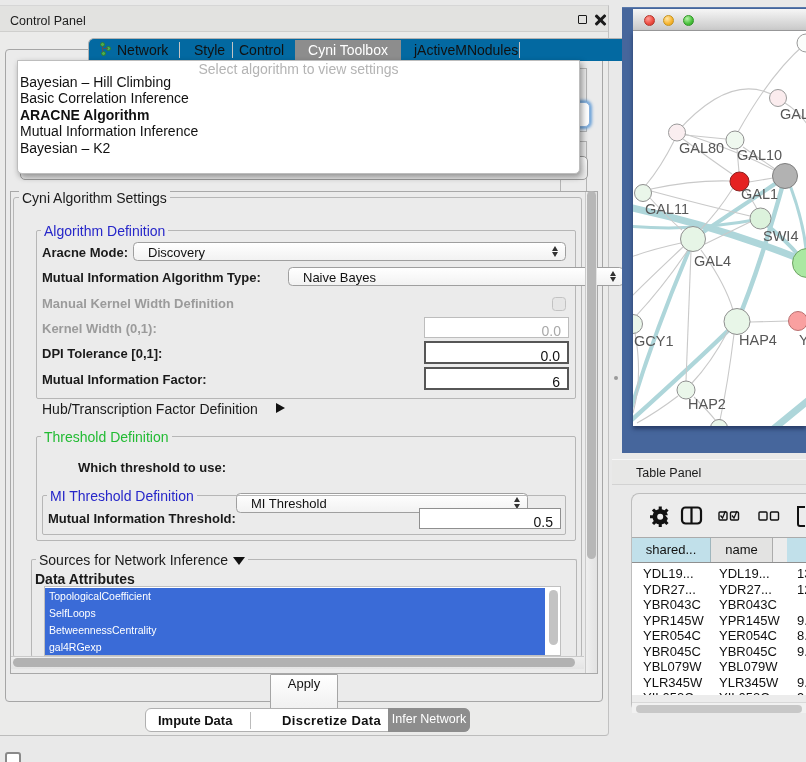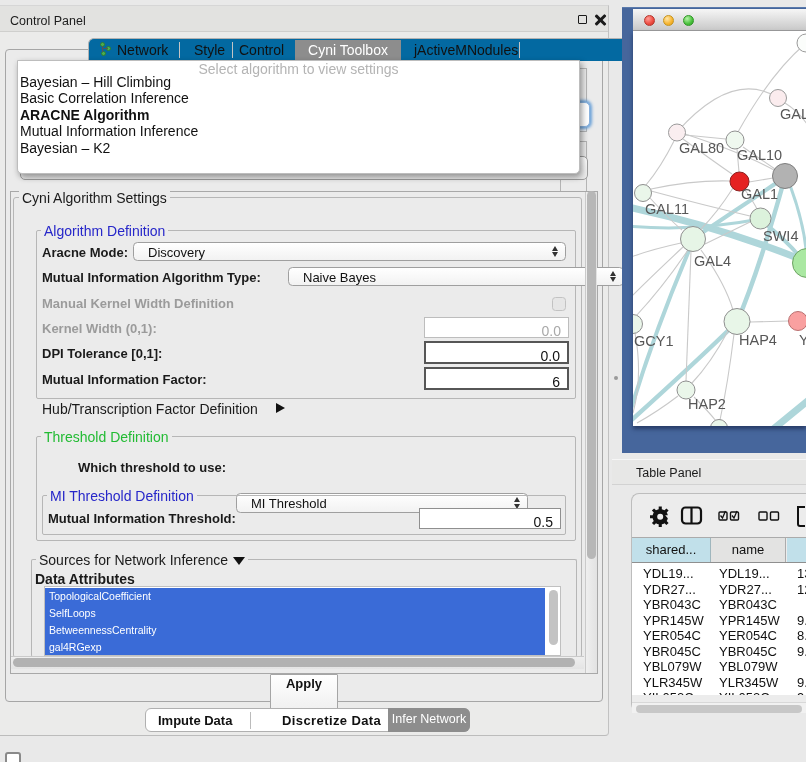--- a/index.html
+++ b/index.html
@@ -48,21 +48,21 @@
 .spinup{top:3px;border-bottom:5px solid #333;}
 .spindn{bottom:3px;border-top:5px solid #333;}
 .tfield{position:absolute;background:#fff;box-sizing:border-box;font-size:14px;color:#111;text-align:right;}
 .tfield span{position:absolute;right:7px;top:5px;}
 
 #listbox{left:44px;top:580px;width:517px;height:70px;background:#fff;border:1px solid #c0c0c0;box-sizing:border-box;}
 #listsel{left:45px;top:581.5px;width:500px;height:67.5px;background:#3a6bd7;color:#fff;font-size:10.5px;}
 #listsel div{padding-left:4px;height:17px;line-height:17px;}
 #listvsb{left:549px;top:584px;width:9px;height:55px;background:#c3c3c3;border-radius:4.5px;}
 
-#applybtn{left:270px;top:668px;width:68px;height:36px;background:linear-gradient(#ffffff,#f0f0f0);border:1px solid #a5a5a5;border-radius:1px;box-sizing:border-box;text-align:center;font-size:13px;font-weight:bold;color:#111;line-height:18px;}
+#applybtn{left:270px;top:668px;width:68px;height:36px;background:linear-gradient(#ffffff,#f0f0f0);border:1px solid #a5a5a5;border-radius:1px;box-sizing:border-box;text-align:center;font-size:13px;font-weight:normal;color:#111;line-height:18px;}
 
 #btabs{left:145px;top:702px;width:325px;height:24px;background:#fff;border:1px solid #b0b0b0;border-radius:6px;box-sizing:border-box;font-size:13px;font-weight:bold;color:#111;}
 #btabsel{left:388px;top:702px;width:82px;height:24px;background:#8d8d8d;border-radius:0 6px 6px 0;color:#fff;text-align:center;line-height:23px;font-size:12.5px;white-space:nowrap;}
 
 #popup{left:17px;top:54px;width:563px;height:114px;background:#fff;border:1px solid #bdbdbd;border-radius:0 0 5px 5px;box-shadow:2px 3px 6px rgba(0,0,0,0.4);box-sizing:border-box;font-size:14px;color:#111;}
 #popup .hint{position:absolute;left:0;top:0px;width:100%;text-align:center;color:#b4b4b4;}
 #popup .it{position:absolute;left:2px;white-space:nowrap;height:16px;line-height:16px;}
 
 #blcb{left:5px;top:752px;width:12px;height:12px;background:#fff;border:2px solid #8a8a8a;border-radius:3px;}
 
@@ -297,21 +297,21 @@
       <rect x="85.5" y="7" width="8" height="8" rx="1" stroke-width="1.4"></rect>
       <path d="M 75.5,10.5 l 2,2.5 3,-7" stroke-width="1.3"></path>
       <path d="M 87,10.5 l 2,2.5 3,-7" stroke-width="1.3"></path>
       <rect x="114" y="7" width="8" height="8" rx="1" stroke-width="1.4"></rect>
       <rect x="125.5" y="7" width="8" height="8" rx="1" stroke-width="1.4"></rect>
       <path d="M 153,2 l 10,0 0,5 5,0 0,12 a 2,2 0 0 1 -2,2 l -11,0 a 2,2 0 0 1 -2,-2 z" stroke-width="2"></path>
     </g>
   </svg>
   <div class="abs" id="thead">
     <div class="hc" style="left:0px;width:78px;background:#c1e0ea;border-right:1px solid #9fb6bd;">shared...</div>
-    <div class="hc" style="left:79px;width:75px;background:#e3e3e2;border-right:1px solid #acacac;padding-left:0;box-sizing:border-box;">name</div>
+    <div class="hc" style="left:79px;width:62px;background:#e3e3e2;border-right:1px solid #acacac;padding-left:0;box-sizing:border-box;">name</div>
     <div class="hc" style="left:155px;width:29px;background:#c1e0ea;">&nbsp;</div>
   </div>
   <div class="abs" id="trows">
     <div class="tr" style="left:11px;top:3px;">YDL19...</div>
       <div class="tr" style="left:87px;top:3px;">YDL19...</div>
       <div class="tr" style="left:165px;top:3px;">13.</div>
     <div class="tr" style="left:11px;top:18.5px;">YDR27...</div>
       <div class="tr" style="left:87px;top:18.5px;">YDR27...</div>
       <div class="tr" style="left:165px;top:18.5px;">12.</div>
     <div class="tr" style="left:11px;top:34px;">YBR043C</div>

